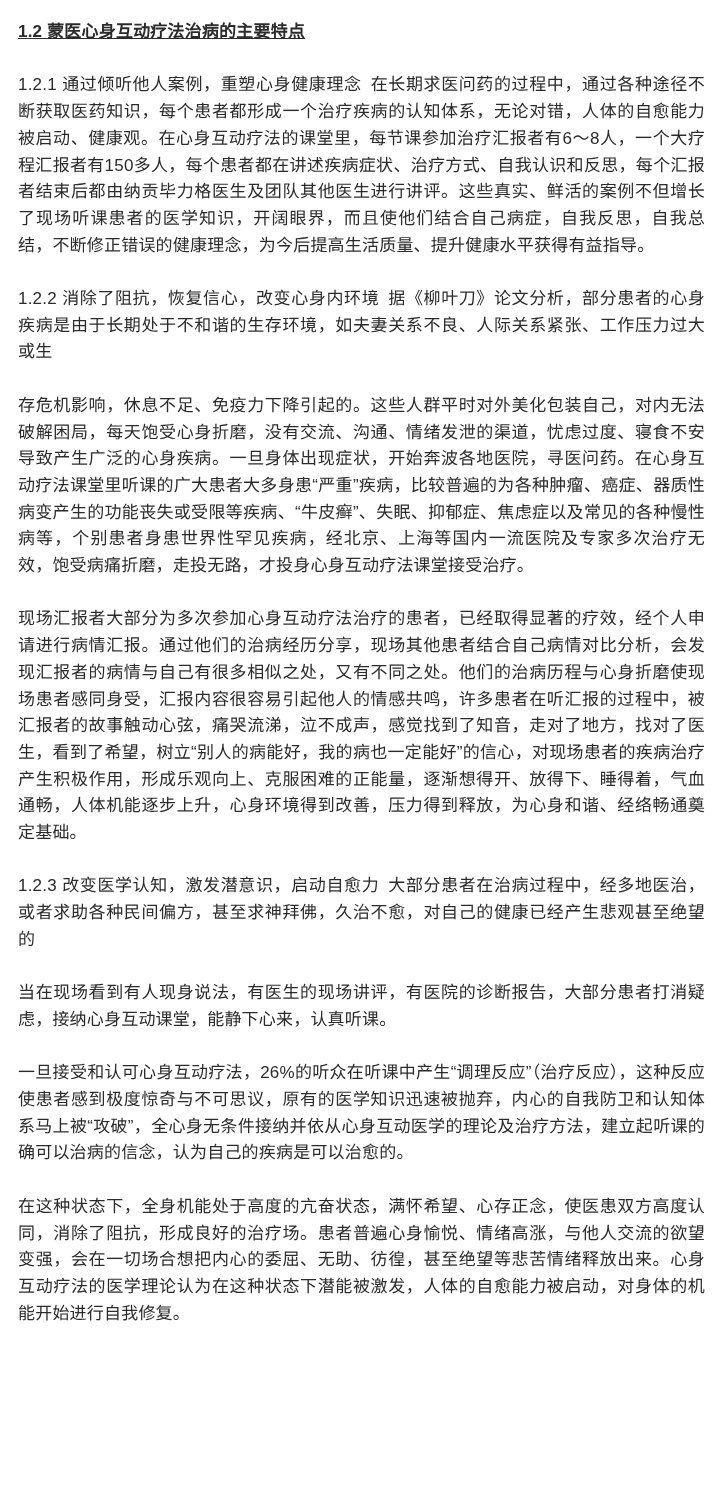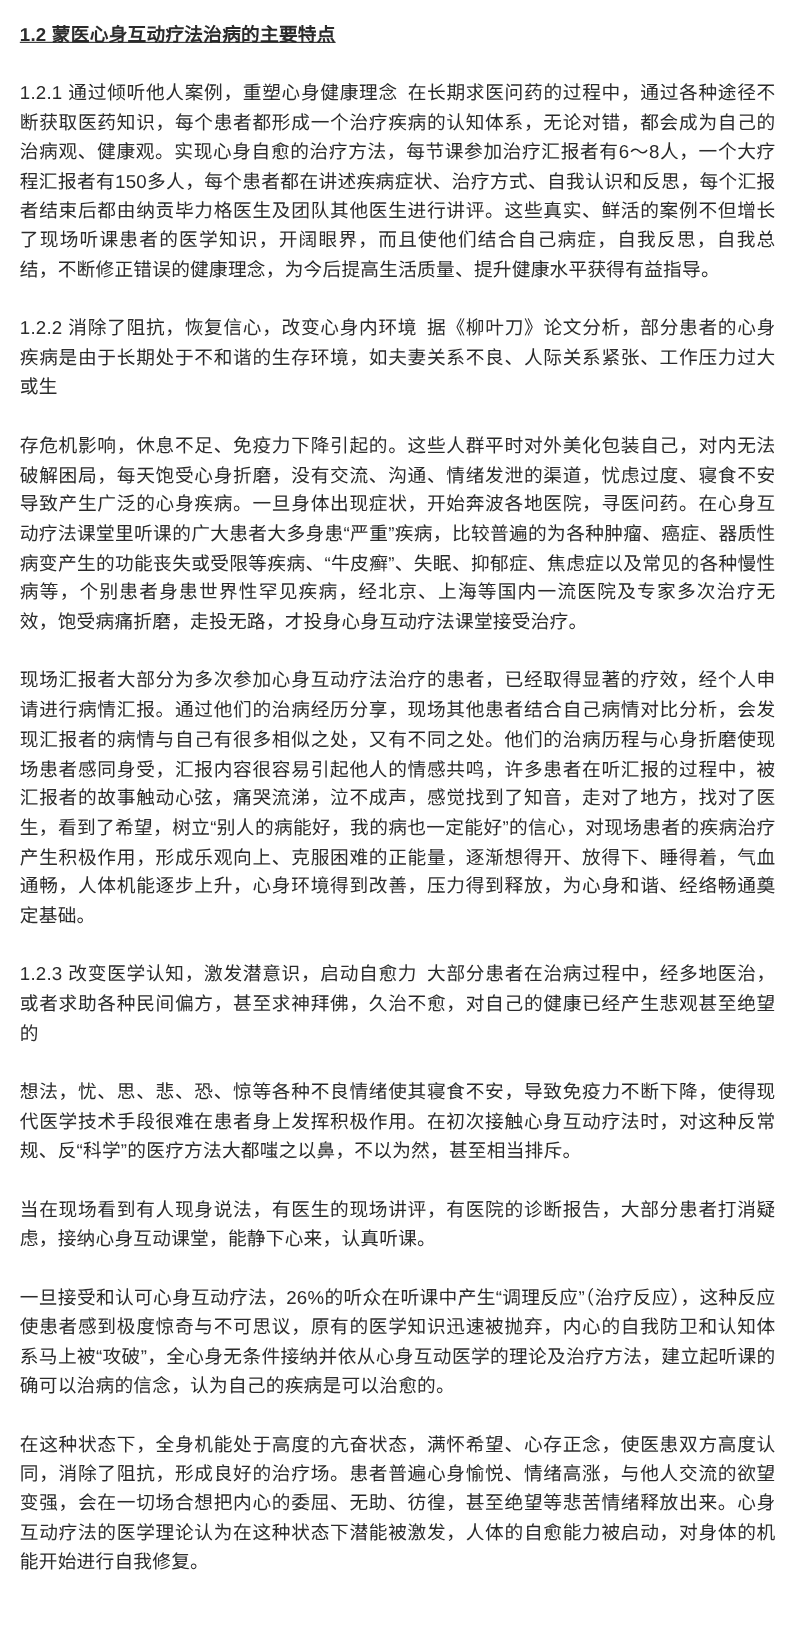--- a/index.html
+++ b/index.html
@@ -36,32 +36,31 @@
     margin-right: 9px;
   }
 </style>
 </head>
 <body>
 
 <div class="doc">
 
   <p class="heading">1.2 蒙医心身互动疗法治病的主要特点</p>
 
-  <p><span class="lead">1.2.1 通过倾听他人案例，重塑心身健康理念</span><span>在长期求医问药的过程中，通过各种途径不断获取医药知识，每个患者都形成一个治疗疾病的认知体系，无论对错，都会成为自己的治病观、健康观。实现心身自愈的治疗方法，每节课参加治疗汇报者有6～8人，一个大疗程汇报者有150多人，每个患者都在讲述疾病症状、治疗方式、自我认识和反思，每个汇报者结束后都由纳贡毕力格医生及团队其他医生进行讲评。这些真实、鲜活的案例不但增长了现场听课患者的医学知识，开阔眼界，而且使他们结合自己病症，自我反思，自我总结，不断修正错误的健康理念，为今后提高生活质量、提升健康水平获得有益指导。</span></p>
+  <p><span class="lead">1.2.1 通过倾听他人案例，重塑心身健康理念</span><span>在长期求医问药的过程中，通过各种途径不断获取医药知识，每个患者都形成一个治疗疾病的认知体系，无论对错，人体的自愈能力被启动、健康观。在心身互动疗法的课堂里，每节课参加治疗汇报者有6～8人，一个大疗程汇报者有150多人，每个患者都在讲述疾病症状、治疗方式、自我认识和反思，每个汇报者结束后都由纳贡毕力格医生及团队其他医生进行讲评。这些真实、鲜活的案例不但增长了现场听课患者的医学知识，开阔眼界，而且使他们结合自己病症，自我反思，自我总结，不断修正错误的健康理念，为今后提高生活质量、提升健康水平获得有益指导。</span></p>
 
 
   <p><span class="lead">1.2.2 消除了阻抗，恢复信心，改变心身内环境</span><span>据《柳叶刀》论文分析，部分患者的心身疾病是由于长期处于不和谐的生存环境，如夫妻关系不良、人际关系紧张、工作压力过大或生</span></p>
 
   <p><span>存危机影响，休息不足、免疫力下降引起的。这些人群平时对外美化包装自己，对内无法破解困局，每天饱受心身折磨，没有交流、沟通、情绪发泄的渠道，忧虑过度、寝食不安导致产生广泛的心身疾病。一旦身体出现症状，开始奔波各地医院，寻医问药。在心身互动疗法课堂里听课的广大患者大多身患“严重”疾病，比较普遍的为各种肿瘤、癌症、器质性病变产生的功能丧失或受限等疾病、“牛皮癣”、失眠、抑郁症、焦虑症以及常见的各种慢性病等，个别患者身患世界性罕见疾病，经北京、上海等国内一流医院及专家多次治疗无效，饱受病痛折磨，走投无路，才投身心身互动疗法课堂接受治疗。</span></p>
 
   <p><span>现场汇报者大部分为多次参加心身互动疗法治疗的患者，已经取得显著的疗效，经个人申请进行病情汇报。通过他们的治病经历分享，现场其他患者结合自己病情对比分析，会发现汇报者的病情与自己有很多相似之处，又有不同之处。他们的治病历程与心身折磨使现场患者感同身受，汇报内容很容易引起他人的情感共鸣，许多患者在听汇报的过程中，被汇报者的故事触动心弦，痛哭流涕，泣不成声，感觉找到了知音，走对了地方，找对了医生，看到了希望，树立“别人的病能好，我的病也一定能好”的信心，对现场患者的疾病治疗产生积极作用，形成乐观向上、克服困难的正能量，逐渐想得开、放得下、睡得着，气血通畅，人体机能逐步上升，心身环境得到改善，压力得到释放，为心身和谐、经络畅通奠定基础。</span></p>
 
   <p><span class="lead">1.2.3 改变医学认知，激发潜意识，启动自愈力</span><span>大部分患者在治病过程中，经多地医治，或者求助各种民间偏方，甚至求神拜佛，久治不愈，对自己的健康已经产生悲观甚至绝望的</span></p>
 
-  <p><span>想法，忧、思、悲、恐、惊等各种不良情绪使其寝食不安，导致免疫力不断下降，使得现代医学技术手段很难在患者身上发挥积极作用。在初次接触心身互动疗法时，对这种反常规、反“科学”的医疗方法大都嗤之以鼻，不以为然，甚至相当排斥。</span></p>
 
   <p><span>当在现场看到有人现身说法，有医生的现场讲评，有医院的诊断报告，大部分患者打消疑虑，接纳心身互动课堂，能静下心来，认真听课。</span></p>
 
   <p><span>一旦接受和认可心身互动疗法，26%的听众在听课中产生“调理反应”（治疗反应），这种反应使患者感到极度惊奇与不可思议，原有的医学知识迅速被抛弃，内心的自我防卫和认知体系马上被“攻破”，全心身无条件接纳并依从心身互动医学的理论及治疗方法，建立起听课的确可以治病的信念，认为自己的疾病是可以治愈的。</span></p>
 
   <p><span>在这种状态下，全身机能处于高度的亢奋状态，满怀希望、心存正念，使医患双方高度认同，消除了阻抗，形成良好的治疗场。患者普遍心身愉悦、情绪高涨，与他人交流的欲望变强，会在一切场合想把内心的委屈、无助、彷徨，甚至绝望等悲苦情绪释放出来。心身互动疗法的医学理论认为在这种状态下潜能被激发，人体的自愈能力被启动，对身体的机能开始进行自我修复。</span></p>
 
 </div>
 
 </body></html>

